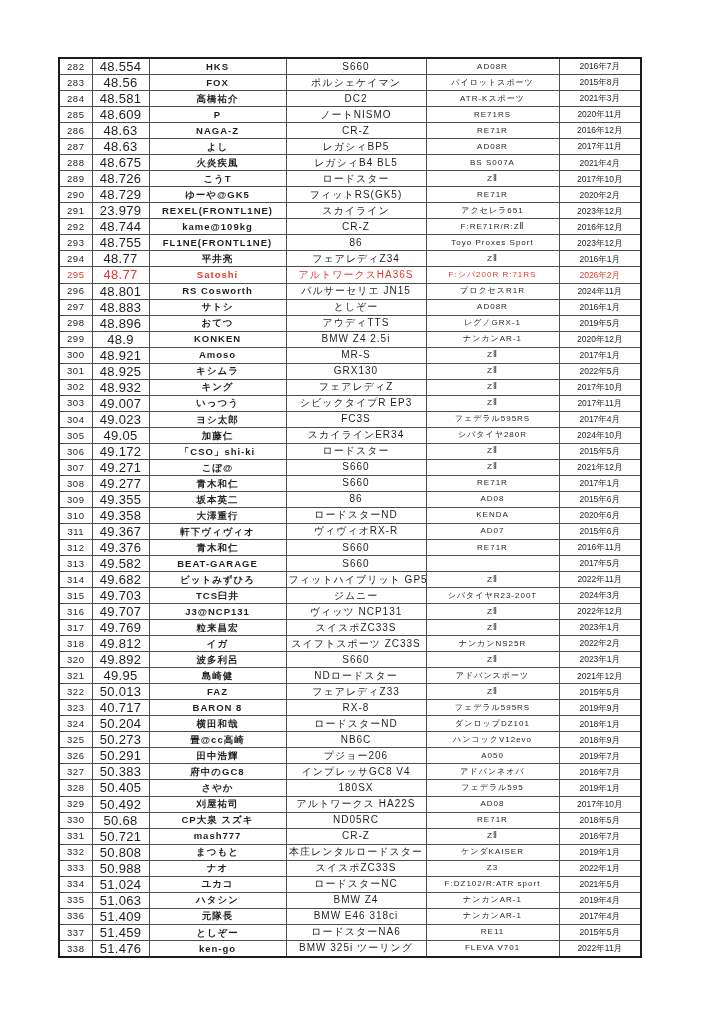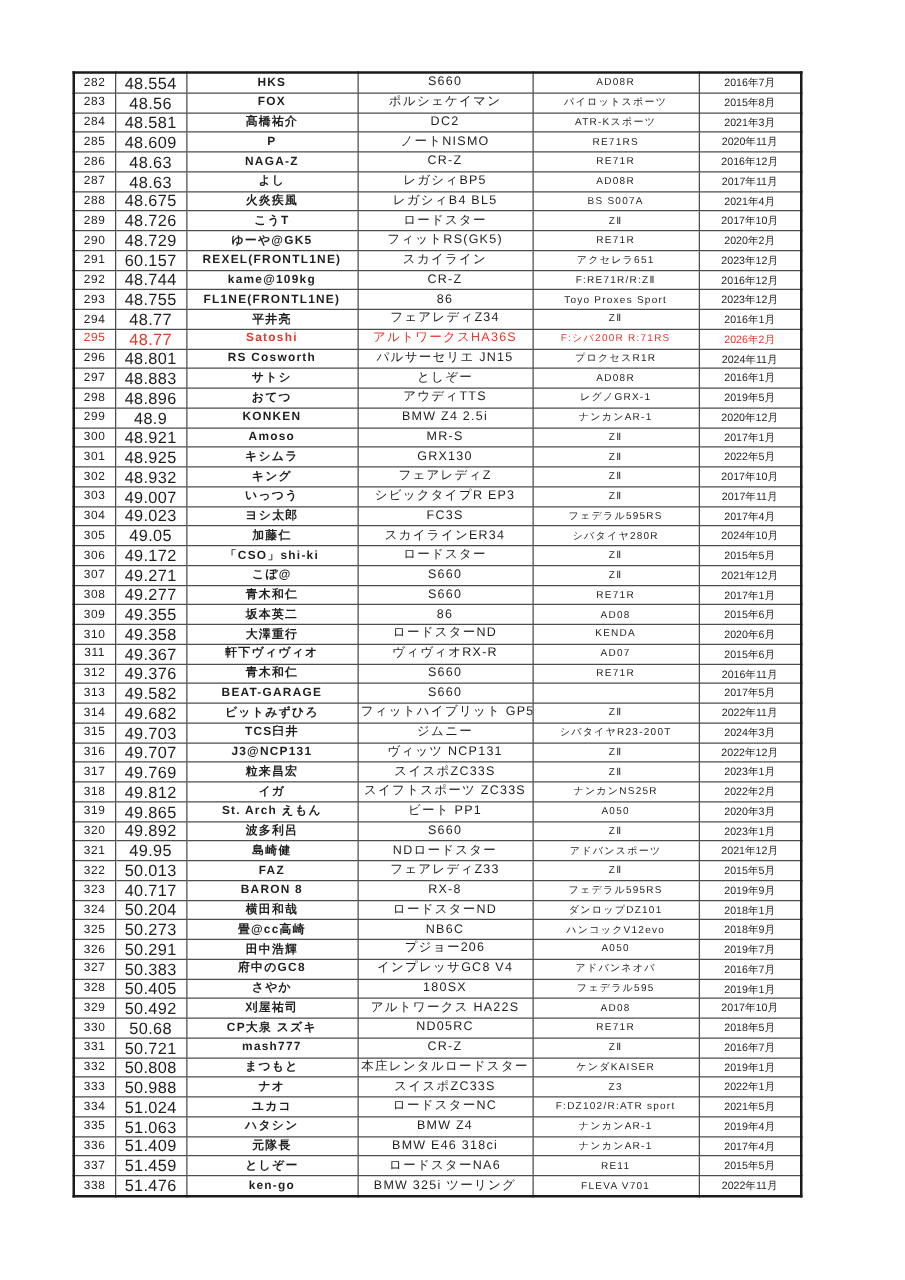--- a/index.html
+++ b/index.html
@@ -109,21 +109,21 @@
         <tr>
           <td class="c-rank">290</td>
           <td class="c-time">48.729</td>
           <td class="c-name">ゆーや@GK5</td>
           <td class="c-car">フィットRS(GK5)</td>
           <td class="c-tire">RE71R</td>
           <td class="c-date">2020年2月</td>
         </tr>
         <tr>
           <td class="c-rank">291</td>
-          <td class="c-time">60.157</td>
+          <td class="c-time">23.979</td>
           <td class="c-name">REXEL(FRONTL1NE)</td>
           <td class="c-car">スカイライン</td>
           <td class="c-tire">アクセレラ651</td>
           <td class="c-date">2023年12月</td>
         </tr>
         <tr>
           <td class="c-rank">292</td>
           <td class="c-time">48.744</td>
           <td class="c-name">kame@109kg</td>
           <td class="c-car">CR-Z</td>
@@ -332,28 +332,20 @@
         </tr>
         <tr>
           <td class="c-rank">318</td>
           <td class="c-time">49.812</td>
           <td class="c-name">イガ</td>
           <td class="c-car">スイフトスポーツ ZC33S</td>
           <td class="c-tire">ナンカンNS25R</td>
           <td class="c-date">2022年2月</td>
         </tr>
         <tr>
-          <td class="c-rank">319</td>
-          <td class="c-time">49.865</td>
-          <td class="c-name">St. Arch えもん</td>
-          <td class="c-car">ビート PP1</td>
-          <td class="c-tire">A050</td>
-          <td class="c-date">2020年3月</td>
-        </tr>
-        <tr>
           <td class="c-rank">320</td>
           <td class="c-time">49.892</td>
           <td class="c-name">波多利呂</td>
           <td class="c-car">S660</td>
           <td class="c-tire">ZⅡ</td>
           <td class="c-date">2023年1月</td>
         </tr>
         <tr>
           <td class="c-rank">321</td>
           <td class="c-time">49.95</td>

